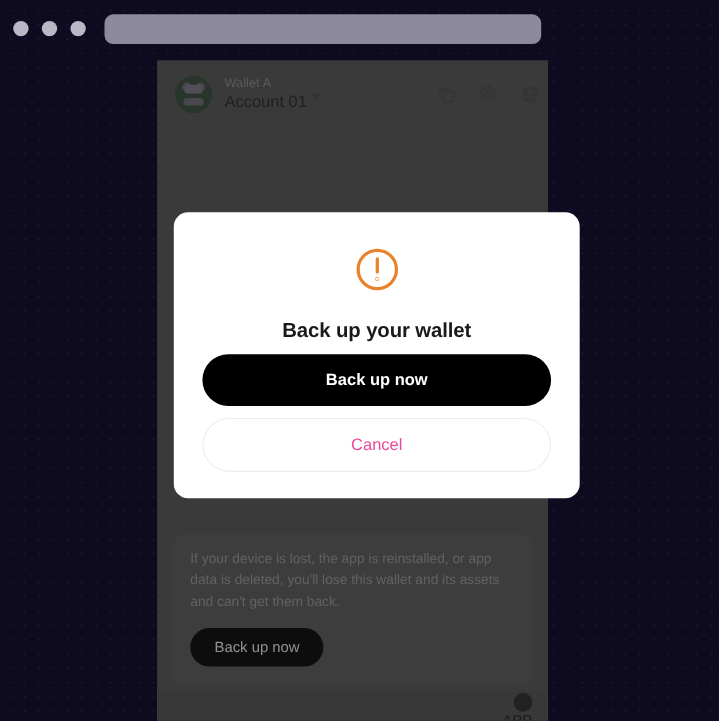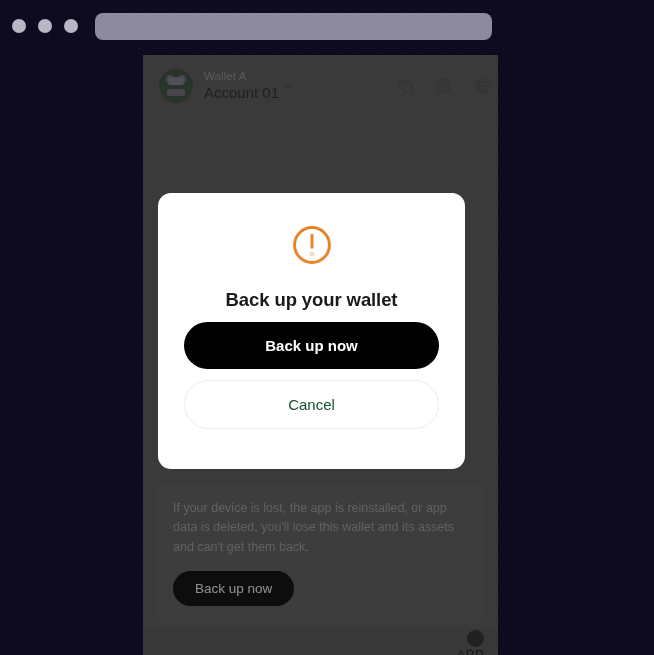--- a/index.html
+++ b/index.html
@@ -217,24 +217,24 @@
   #asset-amount {
     margin-left: auto;
     font-size: 13px;
     color: #1d1d1d;
   }
 
   
   #modal {
     position: absolute;
     left: 158px; top: 193px;
-    width: 307px;
+    width: 369px;
     background: #ffffff;
     border-radius: 13px;
-    padding: 28px 26px 40px 26px;
+    padding: 28px 26px 24px 26px;
     box-sizing: border-box;
     text-align: center;
   }
   #modal-warning-icon {
     width: 44px; height: 44px;
     margin: 2px auto 22px auto;
     display: block;
   }
   #modal-title {
     font-size: 18.5px;
@@ -263,21 +263,21 @@
   }
   #modal-primary-button {
     background: #000000;
     color: #ffffff;
     border: none;
     font-weight: 700;
     margin-bottom: 11px;
   }
   #modal-secondary-button {
     background: #ffffff;
-    color: #14532d;
+    color: #ec4899;
     border: 1px solid #ededed;
     font-weight: 400;
   }
 </style>
 </head>
 <body>
 
 <div id="desktop"></div>
 
 <div id="browser-chrome">

